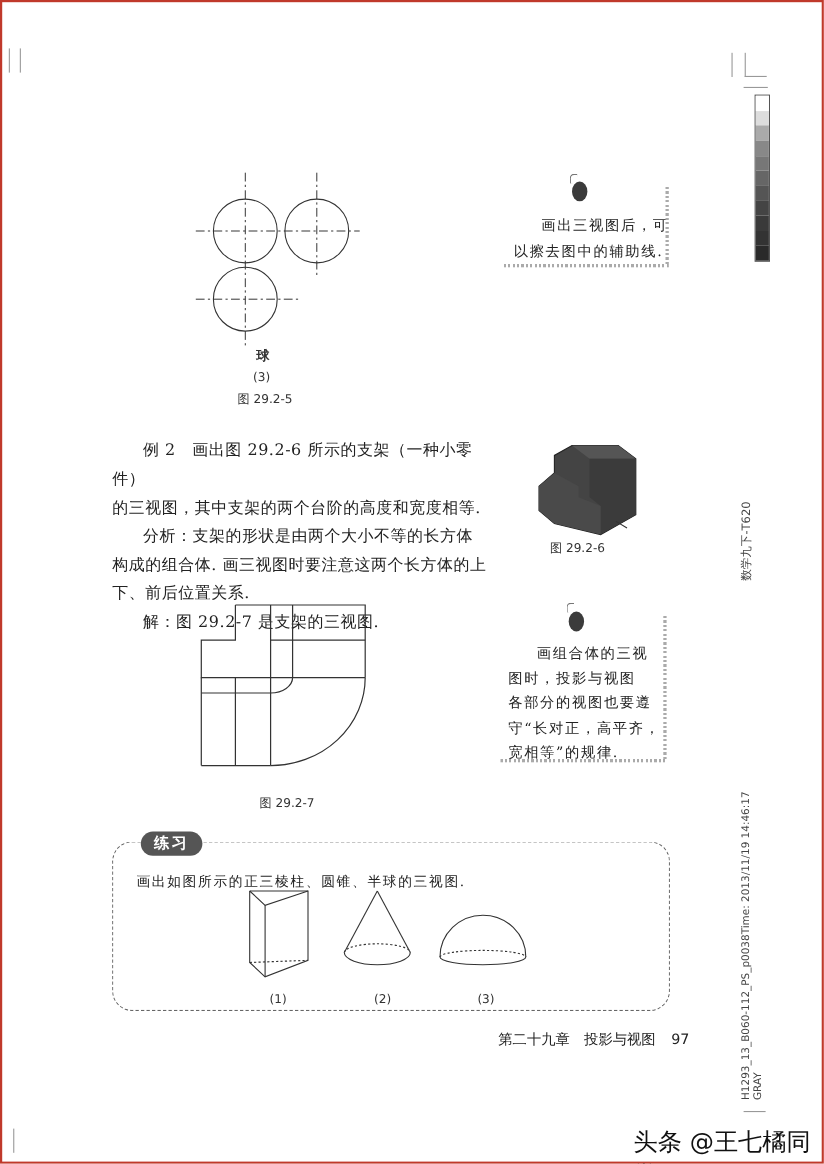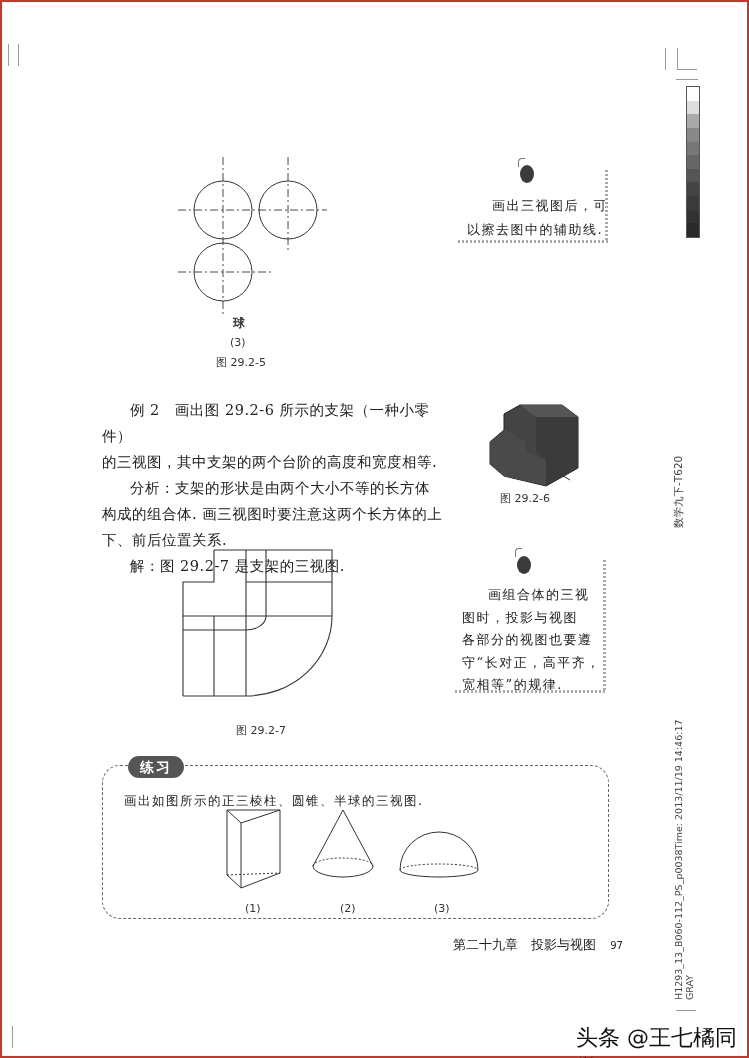--- a/index.html
+++ b/index.html
@@ -155,16 +155,16 @@
 <div class="cap" style="left:245px;top:902px;">(1)</div>
 <div class="cap" style="left:340px;top:902px;">(2)</div>
 <div class="cap" style="left:434px;top:902px;">(3)</div>
 
 <div class="side-text" style="left:672px;top:528px;font-size:10.5px;">数学九下-T620</div>
 <div class="side-text" style="left:673px;top:1000px;font-size:9.5px;">H1293_13_B060-112_PS_p0038Time: 2013/11/19 14:46:17</div>
 <div class="side-text" style="left:684px;top:1000px;font-size:9.5px;">GRAY</div>
 
 <div class="footer">
   <span>第二十九章　投影与视图</span>
-  <span style="margin-left:10px;font-size:10px;">97</span>
+  <span style="margin-left:10px;font-size:13px;">97</span>
 </div>
 
 <div class="watermark">头条 @王七橘同学</div>
 
 </body></html>

